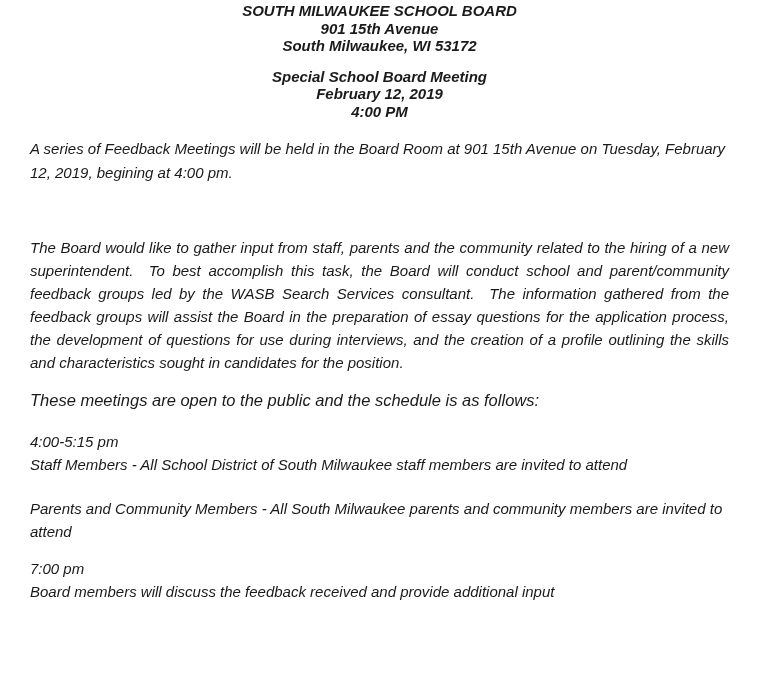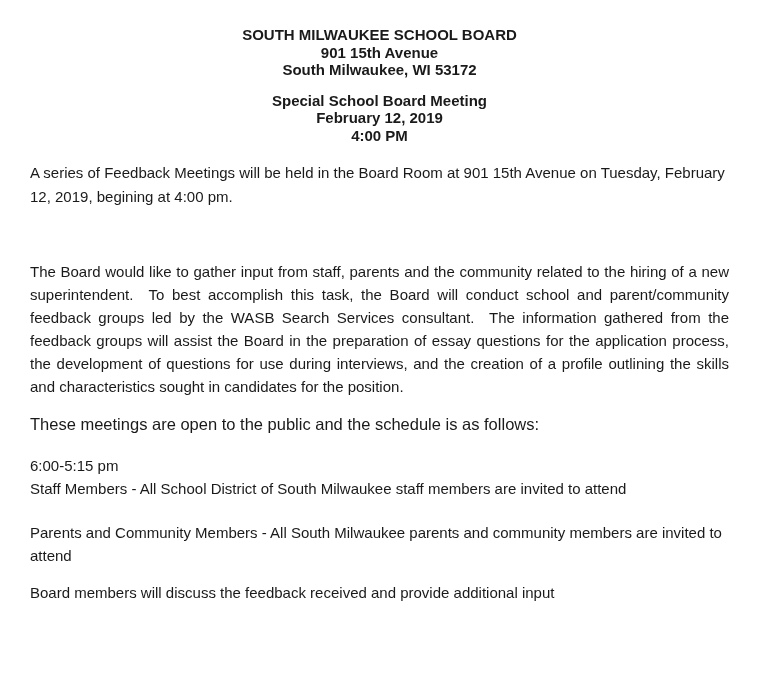--- a/index.html
+++ b/index.html
@@ -11,22 +11,23 @@
     width: 772px;
     height: 695px;
     overflow: hidden;
     font-family: "Liberation Sans", "DejaVu Sans", sans-serif;
     color: #1a1a1a;
   }
   .page {
     box-sizing: border-box;
     width: 764px;
     height: 695px;
-    padding: 26px 35px 0 30px;
+    padding: 2px 35px 0 30px;
     background: #ffffff;
+    font-style: italic;
   }
   
   .doc-header {
     text-align: center;
     font-weight: bold;
     font-size: 15px;
     line-height: 17.5px;
   }
   .meeting-header {
     text-align: center;
@@ -79,25 +80,26 @@
     <div>4:00 PM</div>
   </div>
 
   <p class="intro-par">A series of Feedback Meetings will be held in the Board Room at 901 15th Avenue on Tuesday, February 12, 2019, begining at 4:00 pm.</p>
 
   <p class="body-par">The Board would like to gather input from staff, parents and the community related to the hiring of a new superintendent.  To best accomplish this task, the Board will conduct school and parent/community feedback groups led by the WASB Search Services consultant.  The information gathered from the feedback groups will assist the Board in the preparation of essay questions for the application process, the development of questions for use during interviews, and the creation of a profile outlining the skills and characteristics sought in candidates for the position.</p>
 
   <p class="schedule-intro">These meetings are open to the public and the schedule is as follows:</p>
 
   <div class="schedule-item first">
-    <div>6:00-5:15 pm</div>
+    <div>4:00-5:15 pm</div>
     <div>Staff Members - All School District of South Milwaukee staff members are invited to attend</div>
   </div>
 
   <div class="schedule-item second">
     <div>Parents and Community Members - All South Milwaukee parents and community members are invited to attend</div>
   </div>
 
   <div class="schedule-item third">
+    <div>7:00 pm</div>
     <div>Board members will discuss the feedback received and provide additional input</div>
   </div>
 
 </div>
 
 </body></html>

